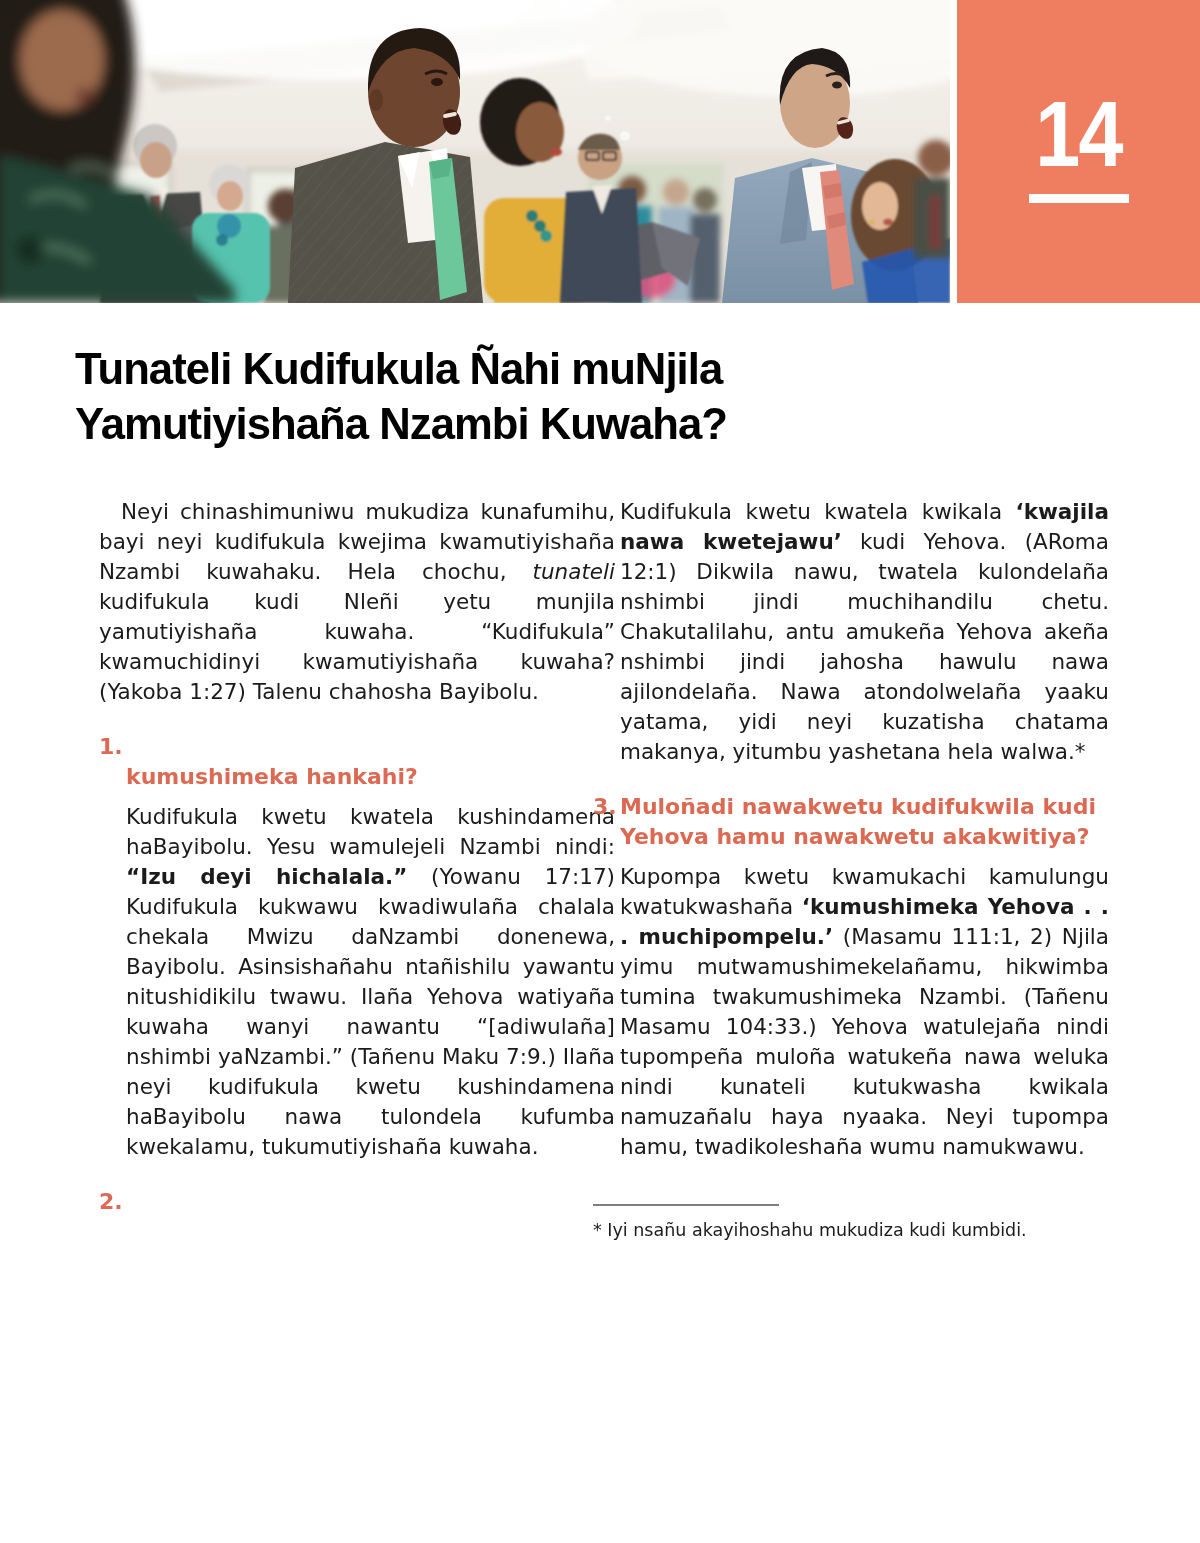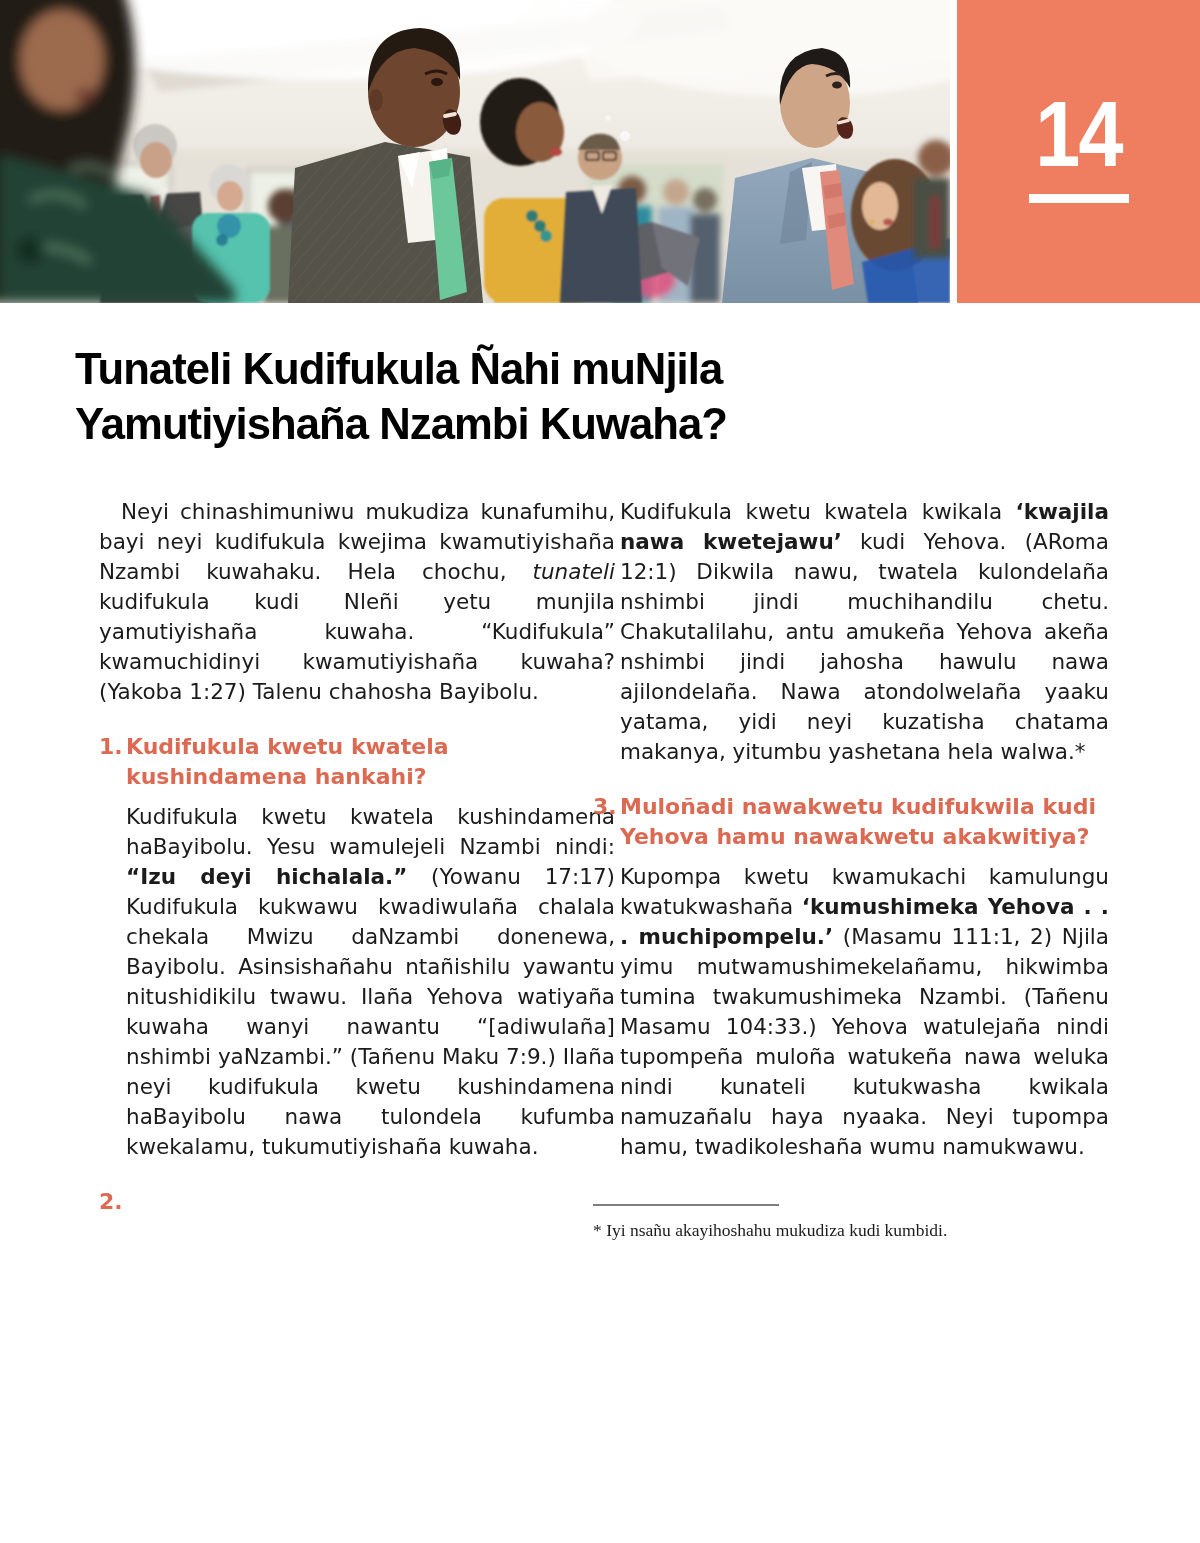--- a/index.html
+++ b/index.html
@@ -30,21 +30,21 @@
   .qhead{position:relative;margin:25px 0 10px;padding-left:27px;text-align:left;
          color:#DC6A52;font-weight:700;font-size:22px;line-height:30px;}
   .qnum{position:absolute;left:0;top:0;}
   .qbody{margin:0 0 0 27px;}
   .b{font-weight:700;}
   .i{font-style:italic;}
 
   
   .footnote{margin-top:42px;text-align:left;}
   .footnote-rule{width:186px;height:0;border-top:2px solid #7e7e7e;margin:0 0 12px 0;}
-  .footnote-text{font-size:17.5px;line-height:24px;color:#1b1b1b;font-family:Liberation Serif, serif;}
+  .footnote-text{font-size:17.5px;line-height:24px;color:#1b1b1b;}
 </style>
 </head>
 <body>
 
 <div class="page">
 
   <div class="hero">
     <svg viewBox="0 0 950 303" width="950" height="303">
       <defs>
         <filter id="b6" x="-30%" y="-30%" width="160%" height="160%">
@@ -209,21 +209,21 @@
     <div class="badge-rule"></div>
   </div>
 
   <h1 class="title"><span>Tunateli Kudifukula Ñahi muNjila</span><br><span>Yamutiyishaña Nzambi Kuwaha?</span></h1>
 
   <div class="col col-left">
     <p class="intro"><span>Neyi chinashimuniwu mukudiza kunafumihu, bayi neyi kudifukula kwejima kwamutiyishaña Nzambi kuwahaku. Hela chochu, </span><span class="i">tunateli</span><span> kudifukula kudi Nleñi yetu munjila yamutiyishaña kuwaha. “Kudifukula” kwamuchidinyi kwamutiyishaña kuwaha? (Yakoba 1:27) Talenu chahosha Bayibolu.</span></p>
 
     <div class="qhead">
       <span class="qnum">1.</span>
-      <span><span>Kudifukula kwetu kwatela</span><br><span>kushindamena hankahi?</span></span>
+      <span><br><span>kumushimeka hankahi?</span></span>
     </div>
     <p class="qbody"><span>Kudifukula kwetu kwatela kushindamena haBayibolu. Yesu wamulejeli Nzambi nindi: </span><span class="b">“Izu deyi hichalala.”</span><span> (Yowanu 17:17) Kudifukula kukwawu kwadiwulaña chalala chekala Mwizu daNzambi donenewa, Bayibolu. Asinsishañahu ntañishilu yawantu nitushidikilu twawu. Ilaña Yehova watiyaña kuwaha wanyi nawantu “[adiwulaña] nshimbi yaNzambi.” (Tañenu Maku 7:9.) Ilaña neyi kudifukula kwetu kushindamena haBayibolu nawa tulondela kufumba kwekalamu, tukumutiyishaña kuwaha.</span></p>
 
     <div class="qhead">
       <span class="qnum">2.</span>
     </div>
   </div>
 
   <div class="col col-right">
     <p class="qbody" style="margin-top:0;"><span>Kudifukula kwetu kwatela kwikala </span><span class="b">‘kwajila nawa kwetejawu’</span><span> kudi Yehova. (ARoma 12:1) Dikwila nawu, twatela kulondelaña nshimbi jindi muchihandilu chetu. Chakutalilahu, antu amukeña Yehova akeña nshimbi jindi jahosha hawulu nawa ajilondelaña. Nawa atondolwelaña yaaku yatama, yidi neyi kuzatisha chatama makanya, yitumbu yashetana hela walwa.*</span></p>

